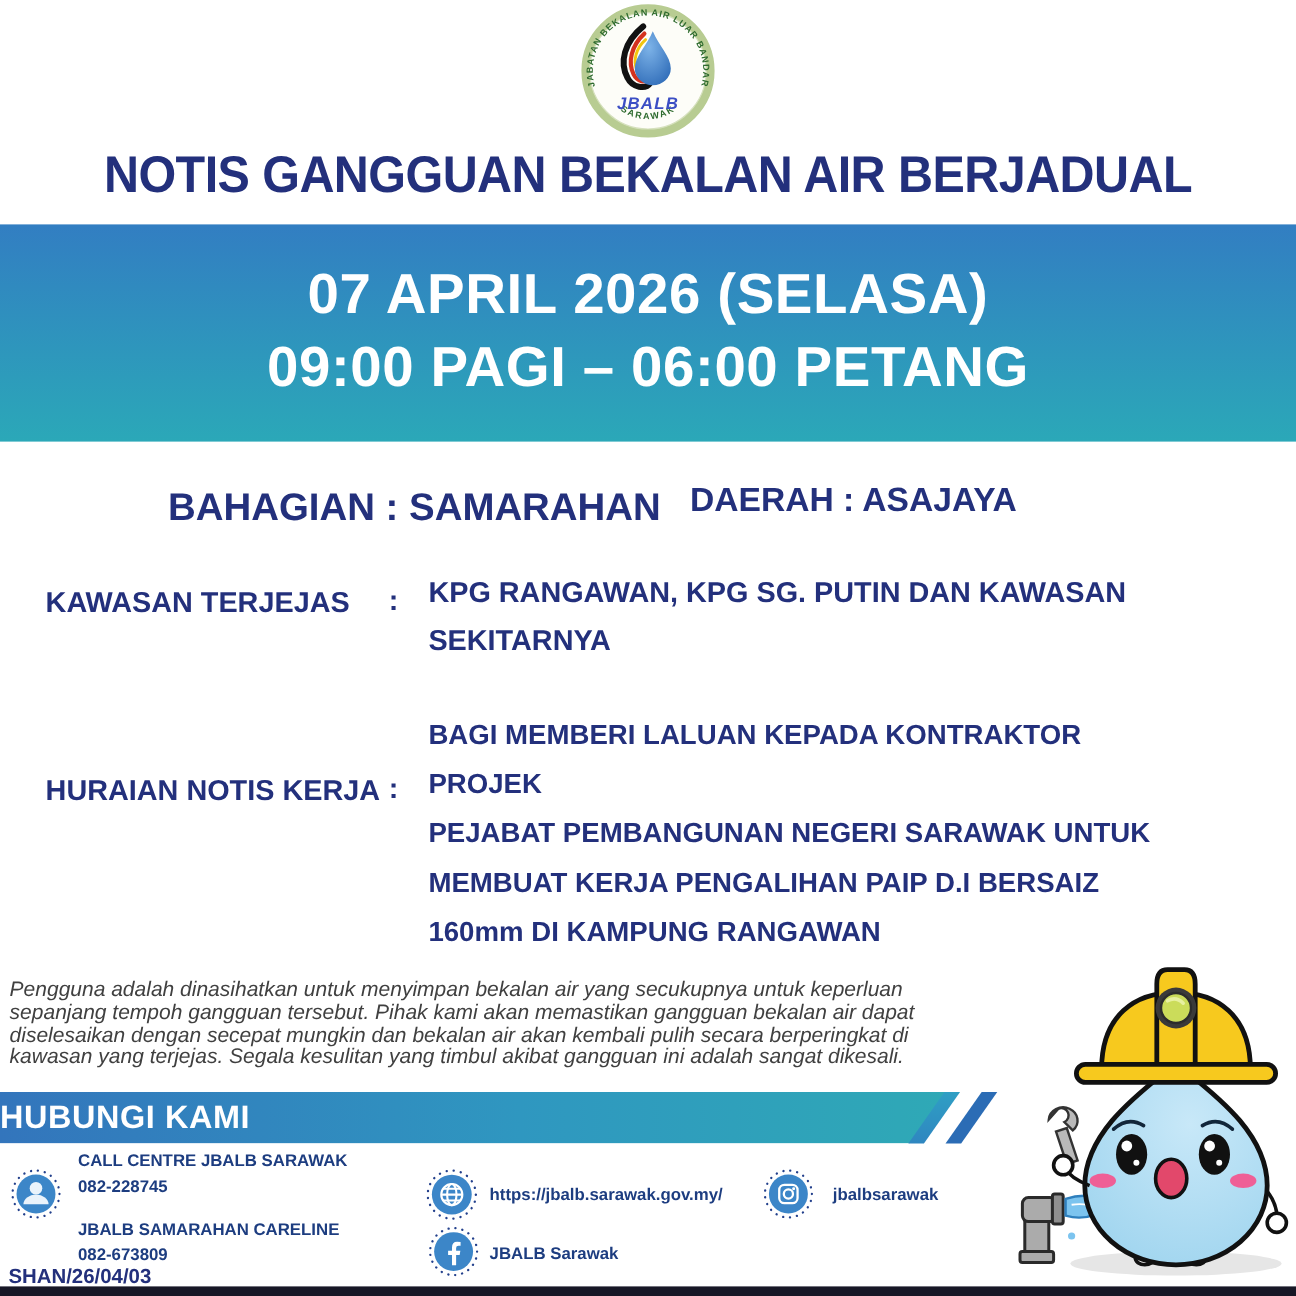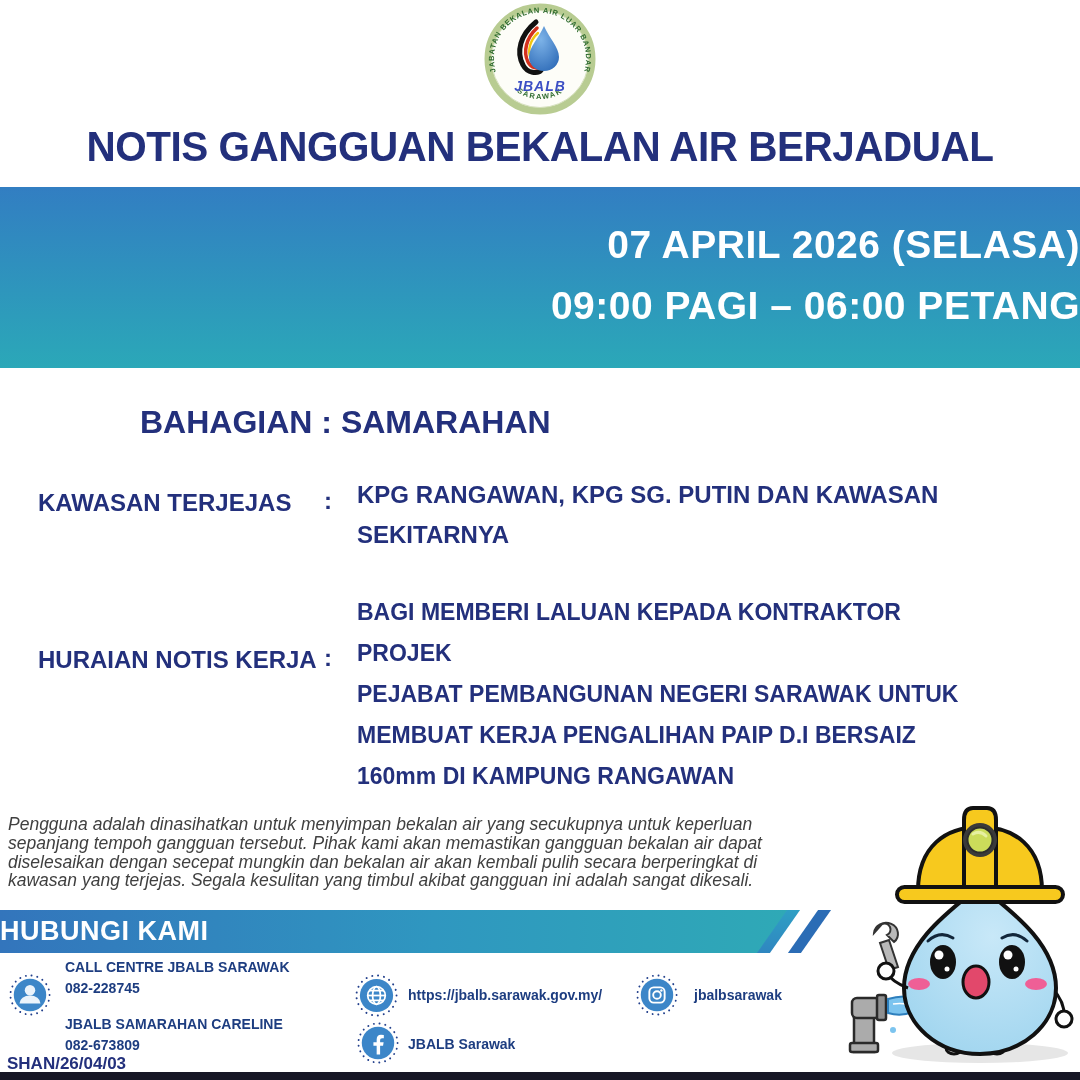--- a/index.html
+++ b/index.html
@@ -11,21 +11,21 @@
   .logo{top:2px;left:482px;width:116px;height:114px;}
 
   
   .title{top:122px;left:0;width:1080px;text-align:center;font-size:43px;font-weight:bold;
          color:#23307c;letter-spacing:-0.5px;transform:scaleX(0.94);}
 
   
   .banner{top:187px;left:0;width:1080px;height:181px;box-sizing:border-box;padding-top:27px;
           background:linear-gradient(180deg,#327ec2 0%,#2ba8b8 100%);
           color:#ffffff;text-align:center;font-weight:bold;}
-  .banner .line{font-size:39px;line-height:61px;letter-spacing:0.5px;text-align:right;}
+  .banner .line{font-size:47px;line-height:61px;letter-spacing:0.5px;}
 
   
   .region-bahagian{top:404px;left:140px;font-size:32px;font-weight:bold;color:#23307c;}
   .region-daerah{top:401px;left:575px;font-size:28px;font-weight:bold;color:#23307c;}
 
   
   .row-label,.row-colon{font-size:24px;font-weight:bold;color:#23307c;}
   .row-value{font-size:24px;font-weight:bold;color:#23307c;line-height:40px;white-space:pre-line;}
   .kawasan-label{top:489px;left:38px;}
   .kawasan-colon{top:487px;left:324px;}
@@ -101,20 +101,21 @@
   </div>
 
   <div class="abs title">NOTIS GANGGUAN BEKALAN AIR BERJADUAL</div>
 
   <div class="abs banner">
     <div class="line">07 APRIL 2026 (SELASA)</div>
     <div class="line">09:00 PAGI – 06:00 PETANG</div>
   </div>
 
   <div class="abs region-bahagian">BAHAGIAN : SAMARAHAN</div>
+  <div class="abs region-daerah">DAERAH : ASAJAYA</div>
 
   <div class="abs row-label kawasan-label">KAWASAN TERJEJAS</div>
   <div class="abs row-colon kawasan-colon">:</div>
   <div class="abs row-value kawasan-value">KPG RANGAWAN, KPG SG. PUTIN DAN KAWASAN
 SEKITARNYA</div>
 
   <div class="abs row-label huraian-label">HURAIAN NOTIS KERJA</div>
   <div class="abs row-colon huraian-colon">:</div>
   <div class="abs row-value huraian-value">BAGI MEMBERI LALUAN KEPADA KONTRAKTOR PROJEK
 PEJABAT PEMBANGUNAN NEGERI SARAWAK UNTUK

